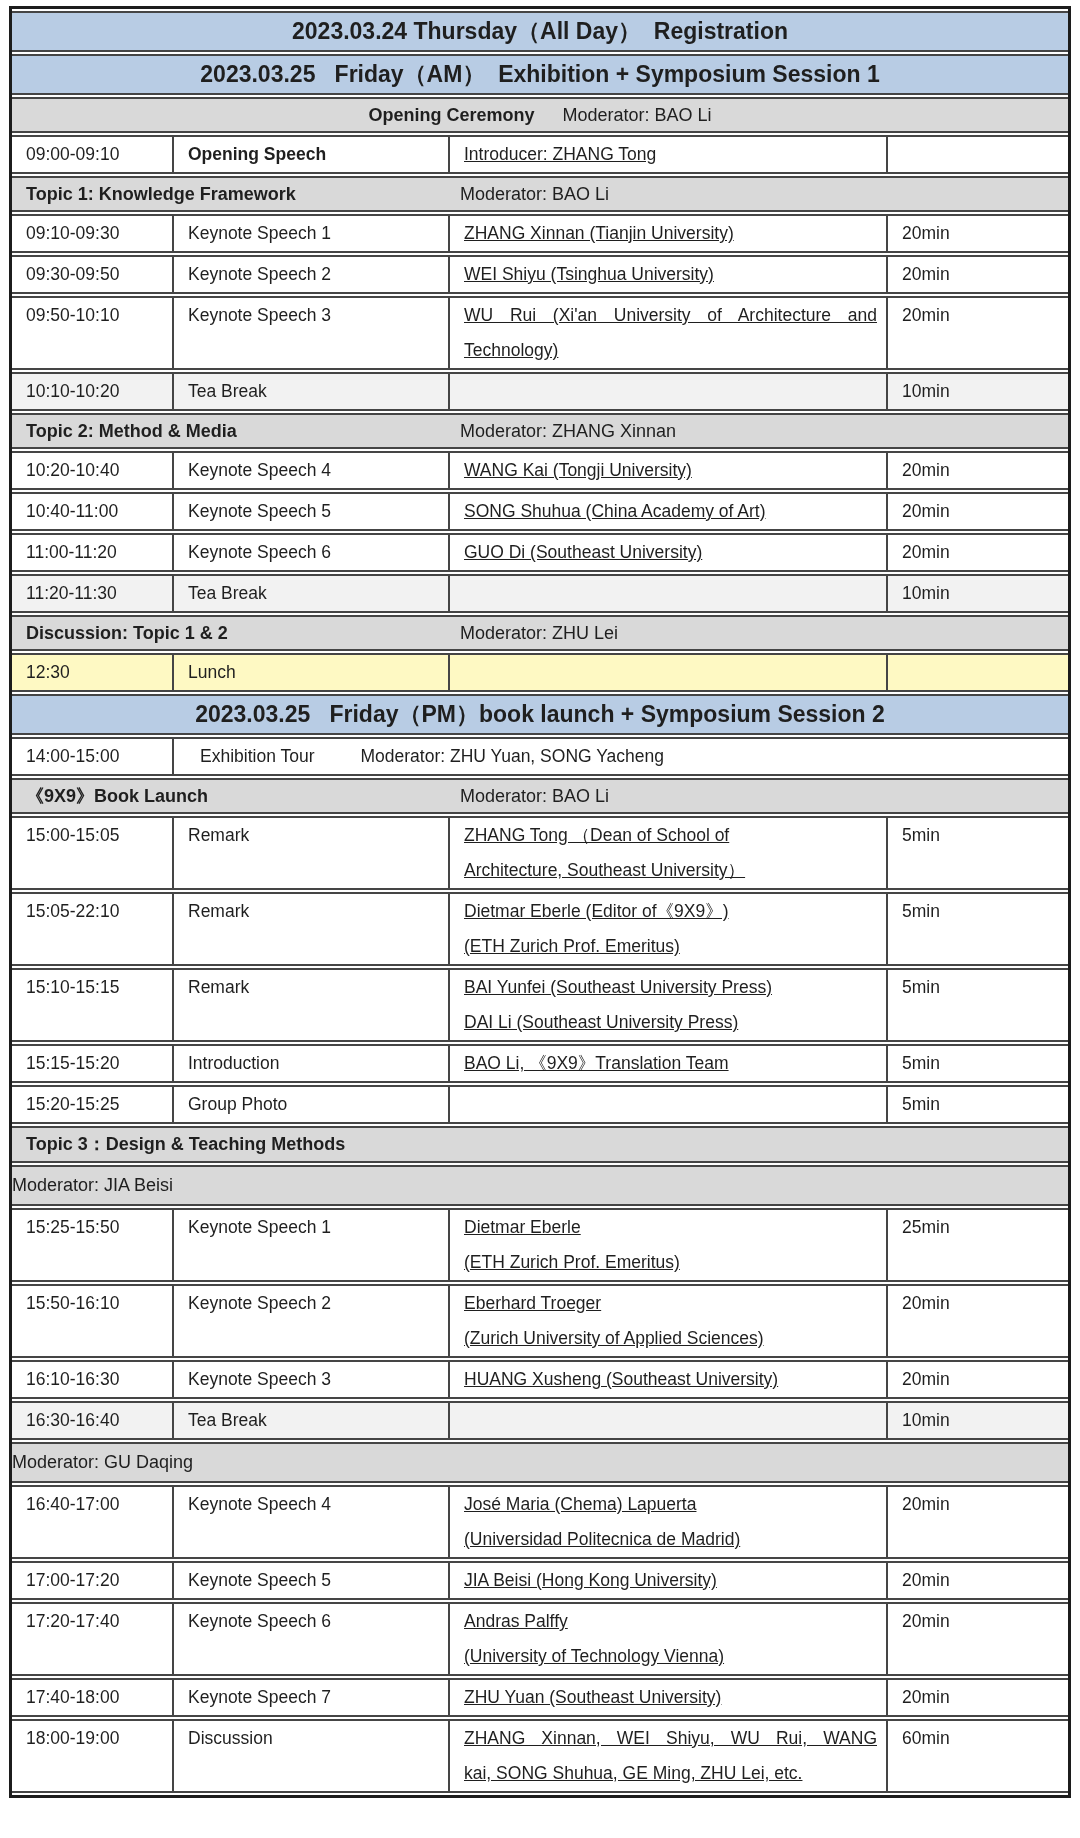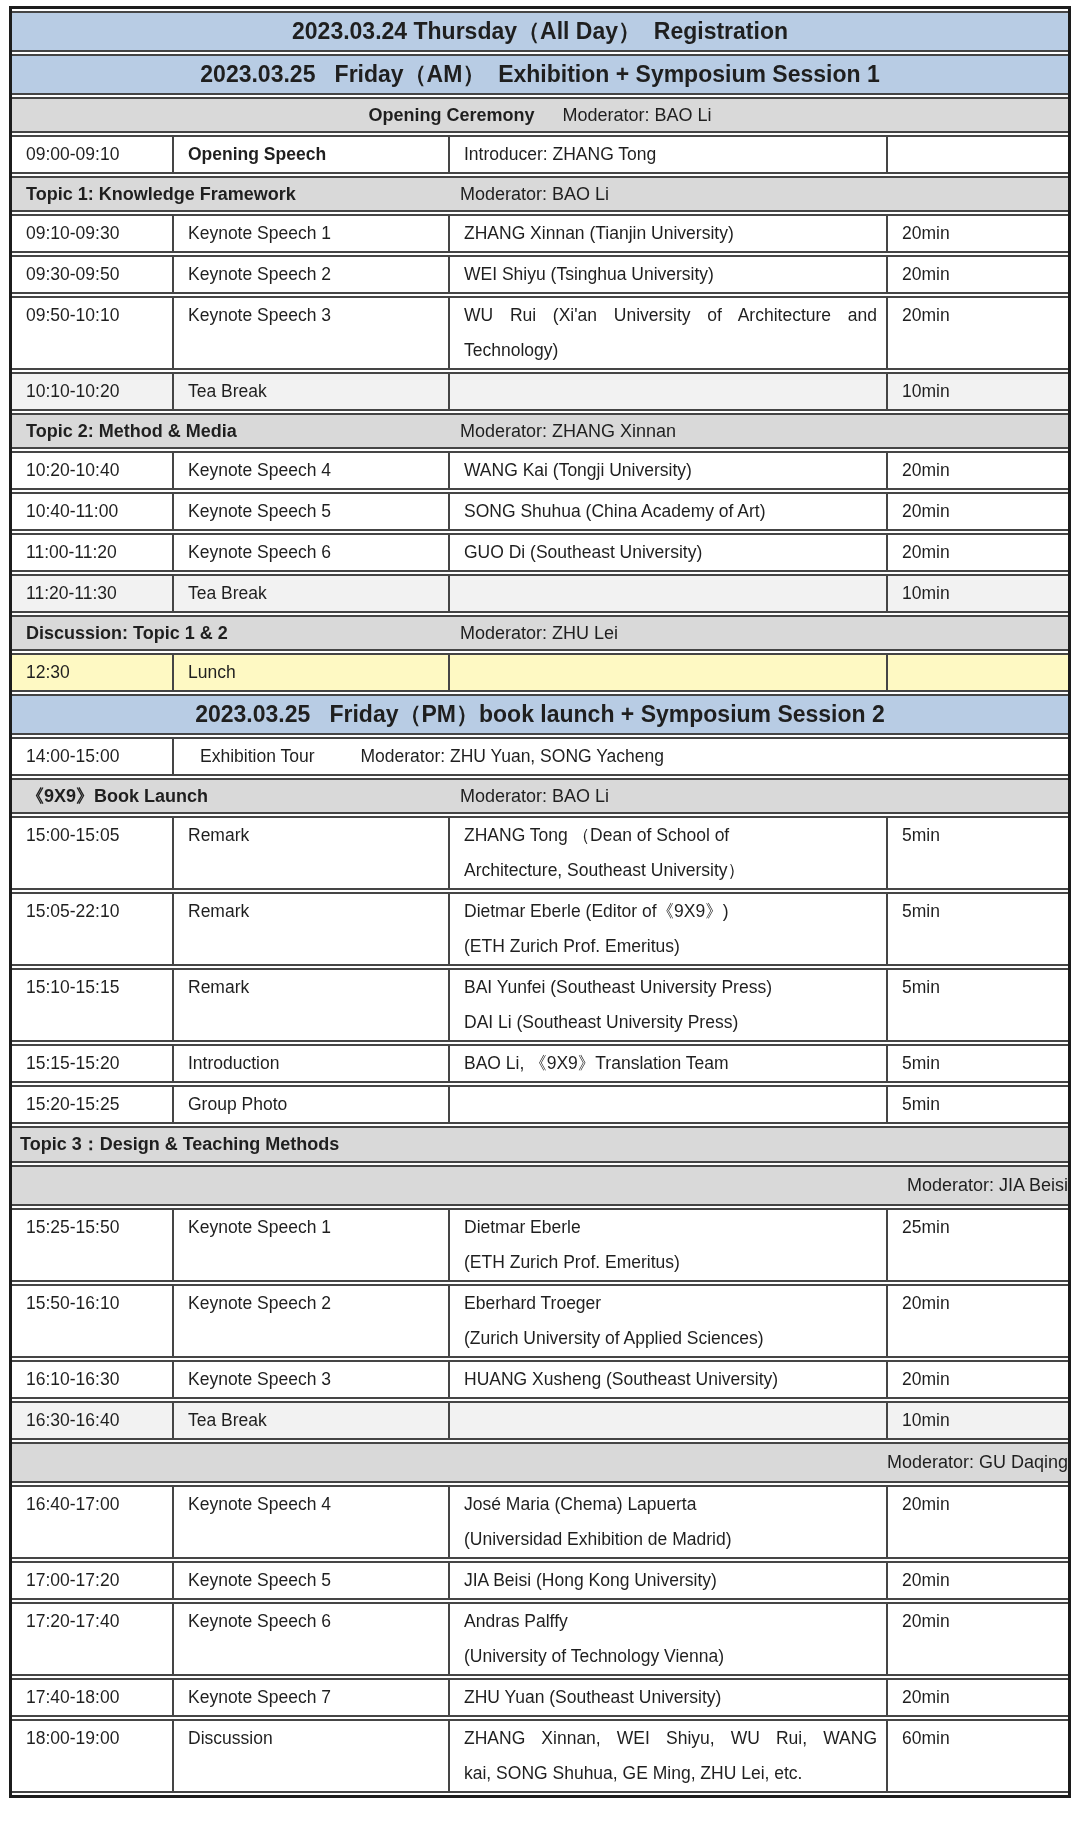--- a/index.html
+++ b/index.html
@@ -48,26 +48,26 @@
     font-size: 18px;
     line-height: 32px;
     padding: 0;
   }
   .sec-flex { display: flex; }
   .sec-topic { flex: 0 0 448px; box-sizing: border-box; padding-left: 14px; font-weight: bold; }
   .sec-mod { flex: 1 1 auto; }
   .row-section_center td { text-align: center; }
   .row-section_center .cc-bold { font-weight: bold; }
   .row-section_center .cc-mod { margin-left: 28px; }
-  .row-section_left td { font-weight: bold; padding-left: 8px; line-height: 33px; }
-  .row-moderator_row td { text-align: right; line-height: 37px; margin-left: 13px; }
+  .row-section_left td { font-weight: bold; padding-left: 14px; line-height: 33px; }
+  .row-moderator_row td { text-align: left; line-height: 37px; margin-left: 13px; }
 
   
   .c-people { padding-right: 9px; }
-  .pline { min-height: 35px; }
+  .pline { min-height: 35px; text-decoration: underline; }
   .pline.just { text-align: justify; text-align-last: justify; }
   .bold { font-weight: bold; }
   .row-item.bg-light td { background: #f2f2f2; }
   .row-item.bg-gray td { background: #fef9c3; }
 
   
   .merged-flex { display: flex; }
   .merged-event { padding-right: 46px; margin-left: 12px; }
 </style>
 </head>
@@ -290,21 +290,21 @@
           <td class="c-dur">10min</td>
         </tr>
         <tr class="row-moderator_row">
           <td colspan="4">Moderator: GU Daqing</td>
         </tr>
         <tr class="row-item">
           <td class="c-time">16:40-17:00</td>
           <td class="c-event">Keynote Speech 4</td>
           <td class="c-people">
             <div class="pline">José Maria (Chema) Lapuerta</div>
-            <div class="pline">(Universidad Exhibition de Madrid)</div>
+            <div class="pline">(Universidad Politecnica de Madrid)</div>
           </td>
           <td class="c-dur">20min</td>
         </tr>
         <tr class="row-item">
           <td class="c-time">17:00-17:20</td>
           <td class="c-event">Keynote Speech 5</td>
           <td class="c-people">
             <div class="pline">JIA Beisi (Hong Kong University)</div>
           </td>
           <td class="c-dur">20min</td>

